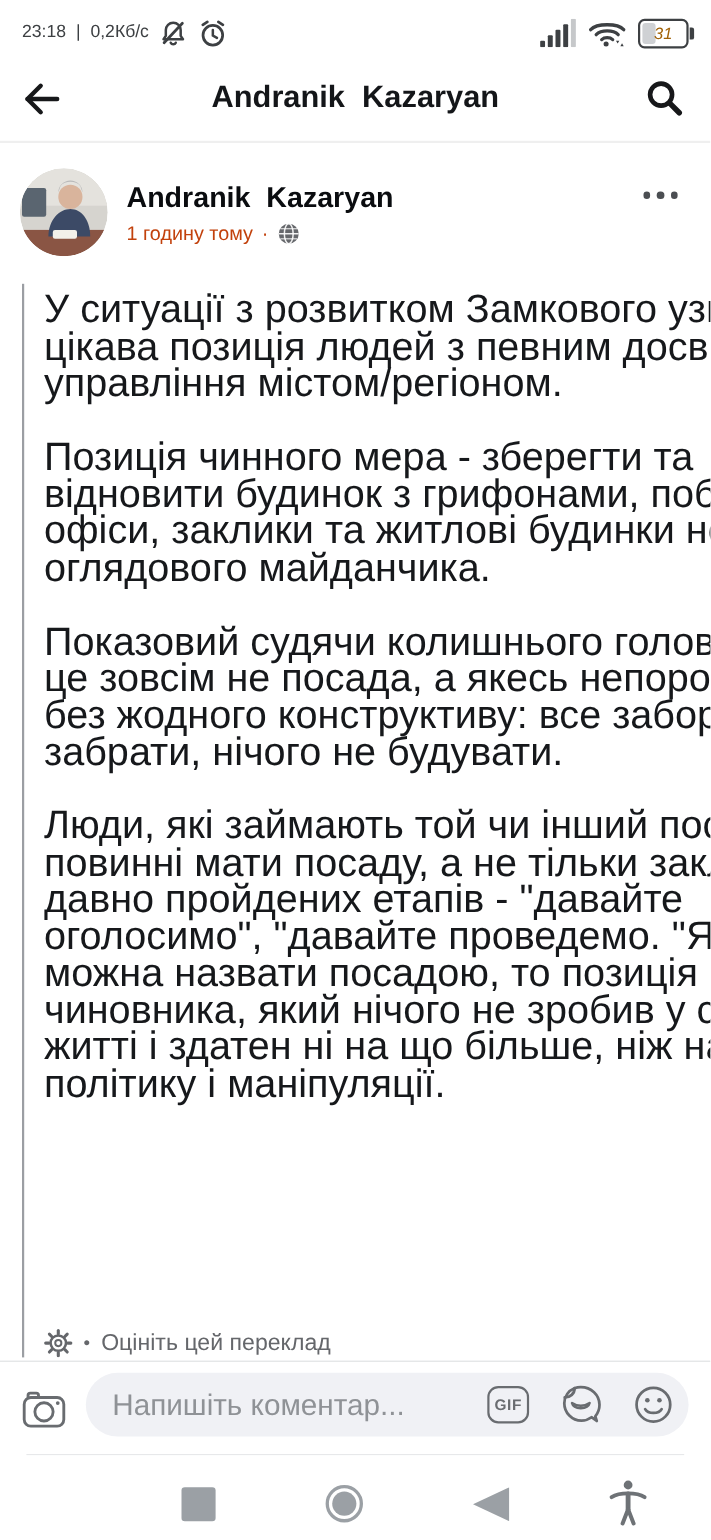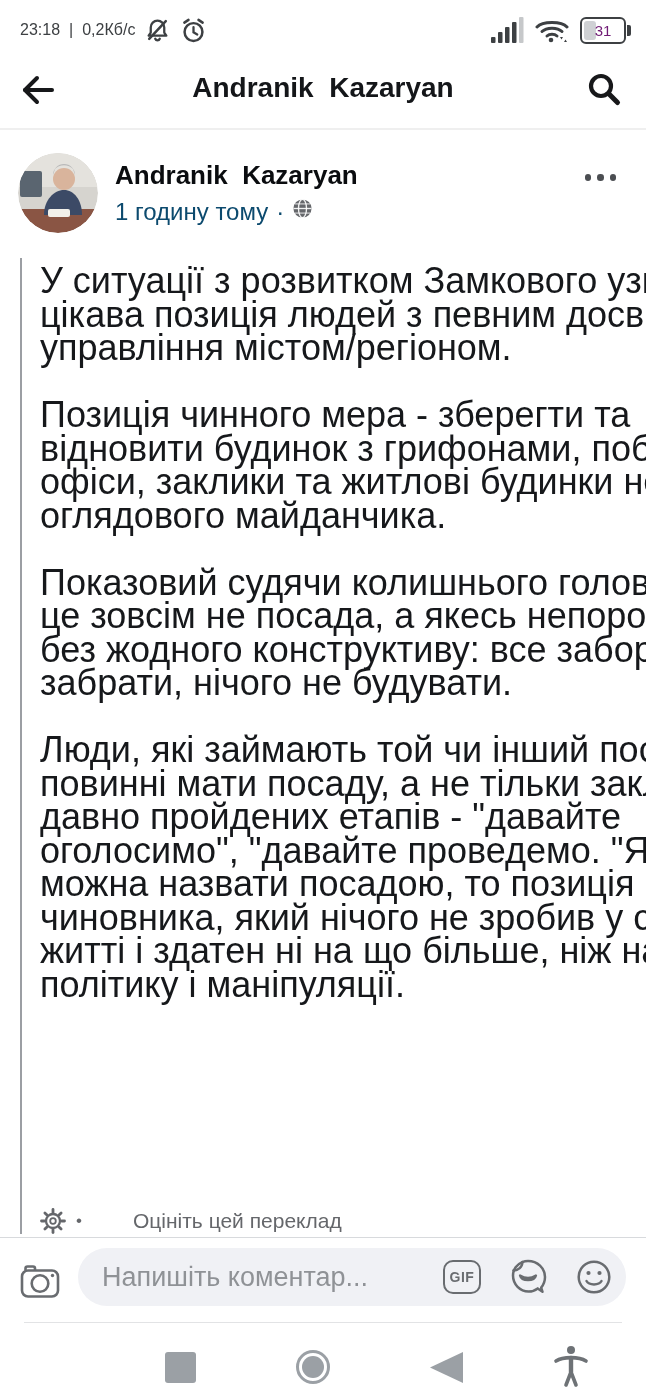--- a/index.html
+++ b/index.html
@@ -7,51 +7,51 @@
   .screen{position:relative;width:646px;height:1400px;background:#fff;overflow:hidden;}
 
   
   .status-bar{position:absolute;top:8px;left:0;right:0;height:44px;padding:0 20px;
     display:flex;justify-content:space-between;align-items:center;box-sizing:border-box;color:#3d4043;}
   .sb-left{display:flex;align-items:center;gap:9px;font-size:16px;white-space:pre;}
   .sb-right{display:flex;align-items:center;gap:11px;}
   .battery{position:relative;width:42px;height:23px;border:2.5px solid #3d4043;border-radius:6px;}
   .battery-fill{position:absolute;left:2px;top:2px;bottom:2px;width:12px;background:#cfd1d4;border-radius:3px;}
   .battery-num{position:absolute;inset:0;display:flex;align-items:center;justify-content:center;
-    font-size:15px;color:#701a75;}
+    font-size:15px;color:#a16207;font-style:italic;}
   .battery-cap{position:absolute;right:-6.5px;top:6px;width:3.5px;height:11px;background:#3d4043;border-radius:0 2px 2px 0;}
 
   
   .app-header{position:absolute;top:56px;left:0;right:0;height:68px;}
   .back-btn{position:absolute;left:20px;top:16px;width:36px;height:36px;cursor:pointer;}
   .hdr-title{position:absolute;left:0;right:0;top:16px;text-align:center;font-size:28px;font-weight:bold;
     color:#141619;white-space:pre;}
   .search-btn{position:absolute;right:24px;top:15px;width:36px;height:36px;cursor:pointer;}
   .header-divider{position:absolute;top:128px;left:0;right:0;height:2px;background:#efefef;}
 
   
   .post-header{position:absolute;top:150px;left:18px;right:18px;height:86px;display:flex;align-items:center;}
   .avatar{width:80px;height:80px;border-radius:50%;overflow:hidden;flex:0 0 auto;cursor:pointer;}
   .ph-text{margin-left:17px;}
   .author{font-size:26px;font-weight:bold;color:#0a0c0f;white-space:pre;}
-  .meta{margin-top:7px;display:flex;align-items:flex-start;gap:8px;font-size:24px;color:#0c4a6e;}
+  .meta{margin-top:7px;display:flex;align-items:flex-start;gap:8px;font-size:18px;color:#c2410c;}
   .options-btn{position:absolute;right:6px;top:18px;display:flex;gap:6px;padding:6px;cursor:pointer;}
   .options-btn i{width:6.5px;height:6.5px;border-radius:50%;background:#4b4e52;}
 
   
   .quote-line{position:absolute;top:258px;left:20px;width:2px;height:976px;background:#9b9ea3;}
   .post-text{position:absolute;top:264px;left:40px;width:596px;font-size:36px;line-height:33.5px;
     color:#16181b;}
   .post-text p{margin:0 0 33.5px 0;white-space:pre;}
   .post-text p:last-child{margin-bottom:0;}
 
   .translation-row{position:absolute;top:1206px;left:40px;height:30px;display:flex;align-items:center;gap:10px;
     color:#65676B;}
   .translation-row .dot{font-size:17px;line-height:30px;}
-  .translation-label{font-size:21px;cursor:pointer;margin-left:41px;}
+  .translation-label{font-size:21px;cursor:pointer;}
 
   
   .composer-top-divider{position:absolute;top:1237px;left:0;right:0;height:1px;background:#d8dadd;}
   .composer{position:absolute;top:1238px;left:0;right:0;height:84px;background:#fff;}
   .camera-btn{position:absolute;left:20px;top:24px;width:40px;height:37px;cursor:pointer;}
   .comment-pill{position:absolute;left:78px;right:20px;top:10px;height:58px;background:#F0F1F5;
     border-radius:29px;display:flex;align-items:center;padding:0 13px 0 22px;box-sizing:border-box;cursor:text;}
   .comment-input{flex:1;border:none;background:transparent;outline:none;font-size:27px;
     font-family:"Liberation Sans","DejaVu Sans",sans-serif;color:#a21caf;min-width:0;}
   .comment-input::placeholder{color:#8f9296;opacity:1;}

